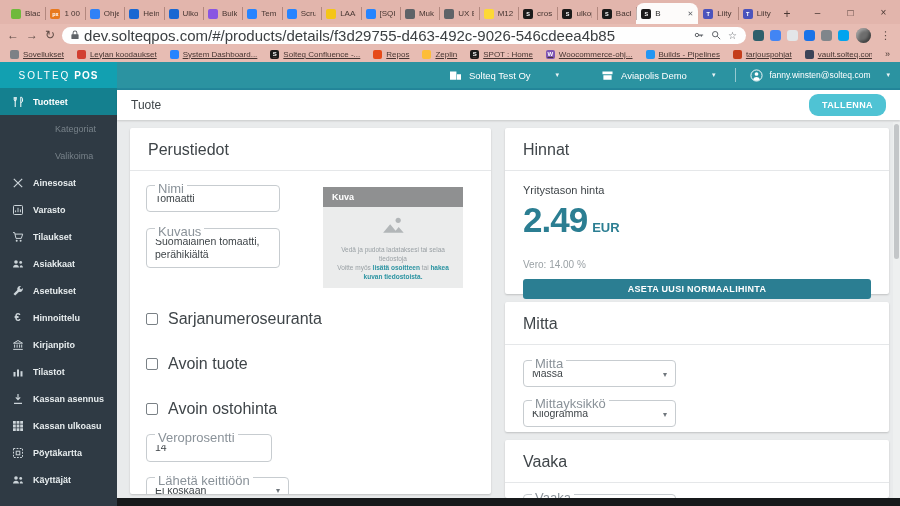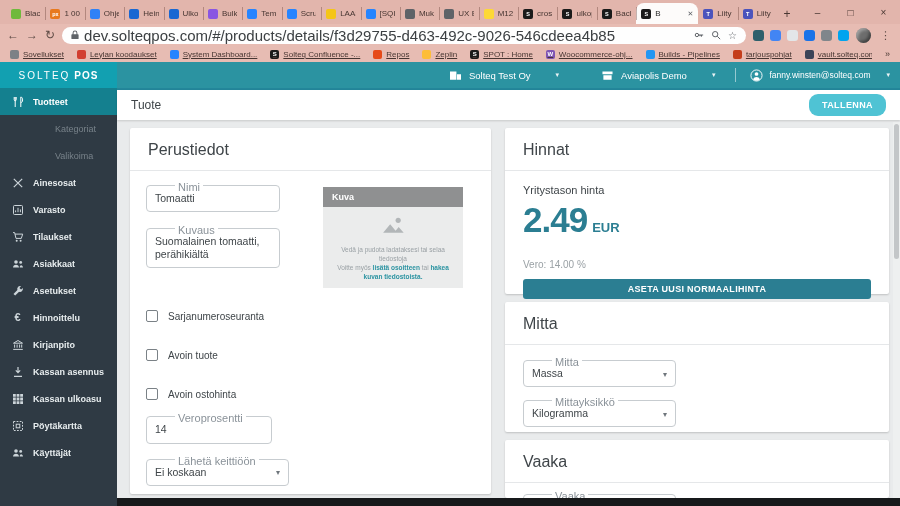--- a/index.html
+++ b/index.html
@@ -87,35 +87,35 @@
   .card { background:#fff; border-radius:2px; box-shadow:0 1px 2px rgba(0,0,0,.18); }
   .card-title { font-size:16px; font-weight:normal; color:#3f4549; padding:13px 18px 11px; }
   .card-divider { height:1px; background:#e5e7e9; }
 
   .col-left { width:361px; flex:none; }
   .card-perustiedot { height:366px; overflow:hidden; }
   .pt-body { padding:0 16px; position:relative; }
 
   .field { position:relative; border:1px solid #c7ccd0; border-radius:4px; background:#fff; }
   .field label { position:absolute; top:-5px; left:8px; background:#fff; padding:0 3px;
-                 font-size:11px; color:#8a9299; white-space:nowrap;margin-left:20px; }
+                 font-size:13px; color:#8a9299; white-space:nowrap; }
   .field .value { font-size:10.5px; color:#3f4549; padding:6px 8px; line-height:1.25; }
   .field.select .caret { position:absolute; right:8px; top:50%; transform:translateY(-50%);
                          font-size:8px; color:#6f767c; }
   .field input { border:none; outline:none; width:100%; font-family:inherit; font-size:10.5px;
                  color:#3f4549; padding:6px 8px; background:transparent; }
   .field input::placeholder { color:#a9b0b5; }
 
   .f-nimi   { margin-top:14px; width:134px; }
   .f-kuvaus { margin-top:16px; width:134px; }
   .chk-list { margin-top:42px; }
   .chk-row { display:flex; align-items:center; gap:10px; margin-bottom:27px; }
   .chk-row:last-child { margin-bottom:0; }
   .chk-box { width:12px; height:12px; border:1.5px solid #7a8186; border-radius:2px; flex:none; }
-  .chk-label { font-size:10px; color:#3f4549; }
+  .chk-label { font-size:16px; color:#3f4549; }
   .f-vero { margin-top:16px; width:126px; }
   .f-keittio { margin-top:15px; width:143px; }
   .f-lisateksti { margin-top:13px; width:143px; }
 
   .kuva-box { position:absolute; top:2px; right:28px; width:140px; }
   .kuva-header { background:#8f9091; color:#fff; font-size:9px; font-weight:bold; padding:5px 9px; }
   .kuva-body { background:#ebecec; text-align:center; padding:8px 6px 7px; }
   .kuva-line1 { font-size:6.5px; color:#9aa1a5; margin-top:5px; line-height:1.4; }
   .kuva-line2 { font-size:6.5px; color:#9aa1a5; line-height:1.4; }
   .kuva-link { color:#2b93a1; font-weight:bold; }
@@ -458,20 +458,30 @@
         <span class="side-label">Hinnoittelu</span>
       </div>
       <div class="side-item">
         <span class="icon">
           <svg viewBox="0 0 12 12" width="12" height="12" fill="none" stroke="currentColor" stroke-width="1">
             <path d="M1.5 4.2L6 1.5l4.5 2.7z"></path>
             <path d="M2.6 5.5v3.2M5.1 5.5v3.2M7.6 5.5v3.2M9.7 5.5v3.2M1.2 10.4h9.6"></path>
           </svg>
         </span>
         <span class="side-label">Kirjanpito</span>
+      </div>
+      <div class="side-item">
+        <span class="icon">
+          <svg viewBox="0 0 12 12" width="12" height="12" fill="currentColor">
+            <rect x="1.5" y="6" width="2" height="4.5"></rect>
+            <rect x="5" y="3.5" width="2" height="7"></rect>
+            <rect x="8.5" y="5.2" width="2" height="5.3"></rect>
+          </svg>
+        </span>
+        <span class="side-label">Tilastot</span>
       </div>
       <div class="side-item">
         <span class="icon">
           <svg viewBox="0 0 12 12" width="12" height="12" fill="none" stroke="currentColor" stroke-width="1.2">
             <path d="M6 1v5.4M3.8 4.4L6 6.6l2.2-2.2M2 10.4h8"></path>
           </svg>
         </span>
         <span class="side-label">Kassan asennus</span>
       </div>
       <div class="side-item">

